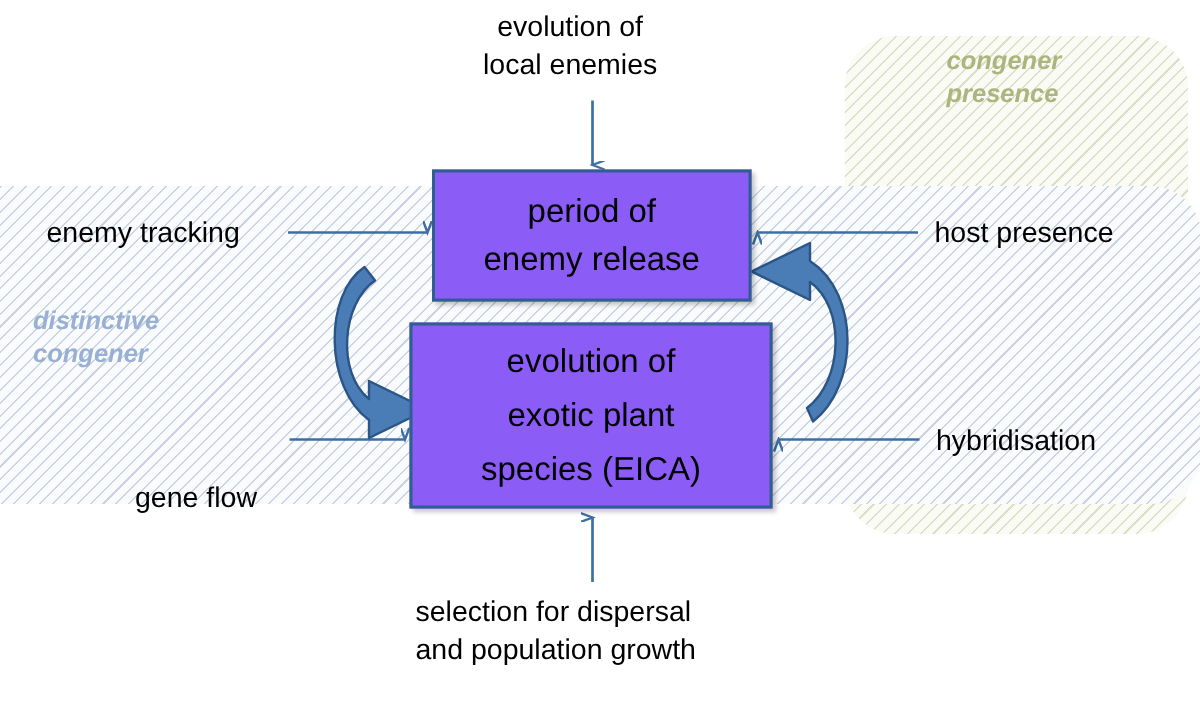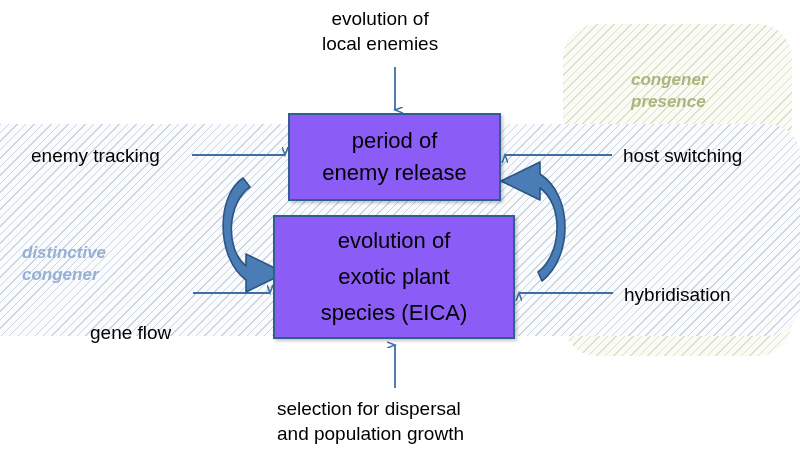--- a/index.html
+++ b/index.html
@@ -50,21 +50,20 @@
         rgba(255,255,255,0) 6px);
   }
 
   .region-label {
     position: absolute;
     font-style: italic;
     font-weight: bold;
     font-size: 17px;
     line-height: 22px;
     white-space: pre-line;
-    margin-top: 39px;
   }
   #label-congener {
     left: 631px;
     top: 30px;
     color: #adb57e;
   }
   #label-distinctive {
     left: 22px;
     top: 203px;
     color: #97b0d4;
@@ -188,19 +187,19 @@
 
   <div class="node-box" id="box-enemy-release">period of
 enemy release</div>
   <div class="node-box" id="box-eica">evolution of
 exotic plant
 species (EICA)</div>
 
   <div class="ext-label" id="lbl-evolution-local-enemies">evolution of
 local enemies</div>
   <div class="ext-label" id="lbl-enemy-tracking">enemy tracking</div>
-  <div class="ext-label" id="lbl-host-switching">host switching</div>
+  <div class="ext-label" id="lbl-host-switching">host presence</div>
   <div class="ext-label" id="lbl-gene-flow">gene flow</div>
   <div class="ext-label" id="lbl-hybridisation">hybridisation</div>
   <div class="ext-label" id="lbl-selection-dispersal">selection for dispersal
 and population growth</div>
 
 </div>
 
 </body></html>

